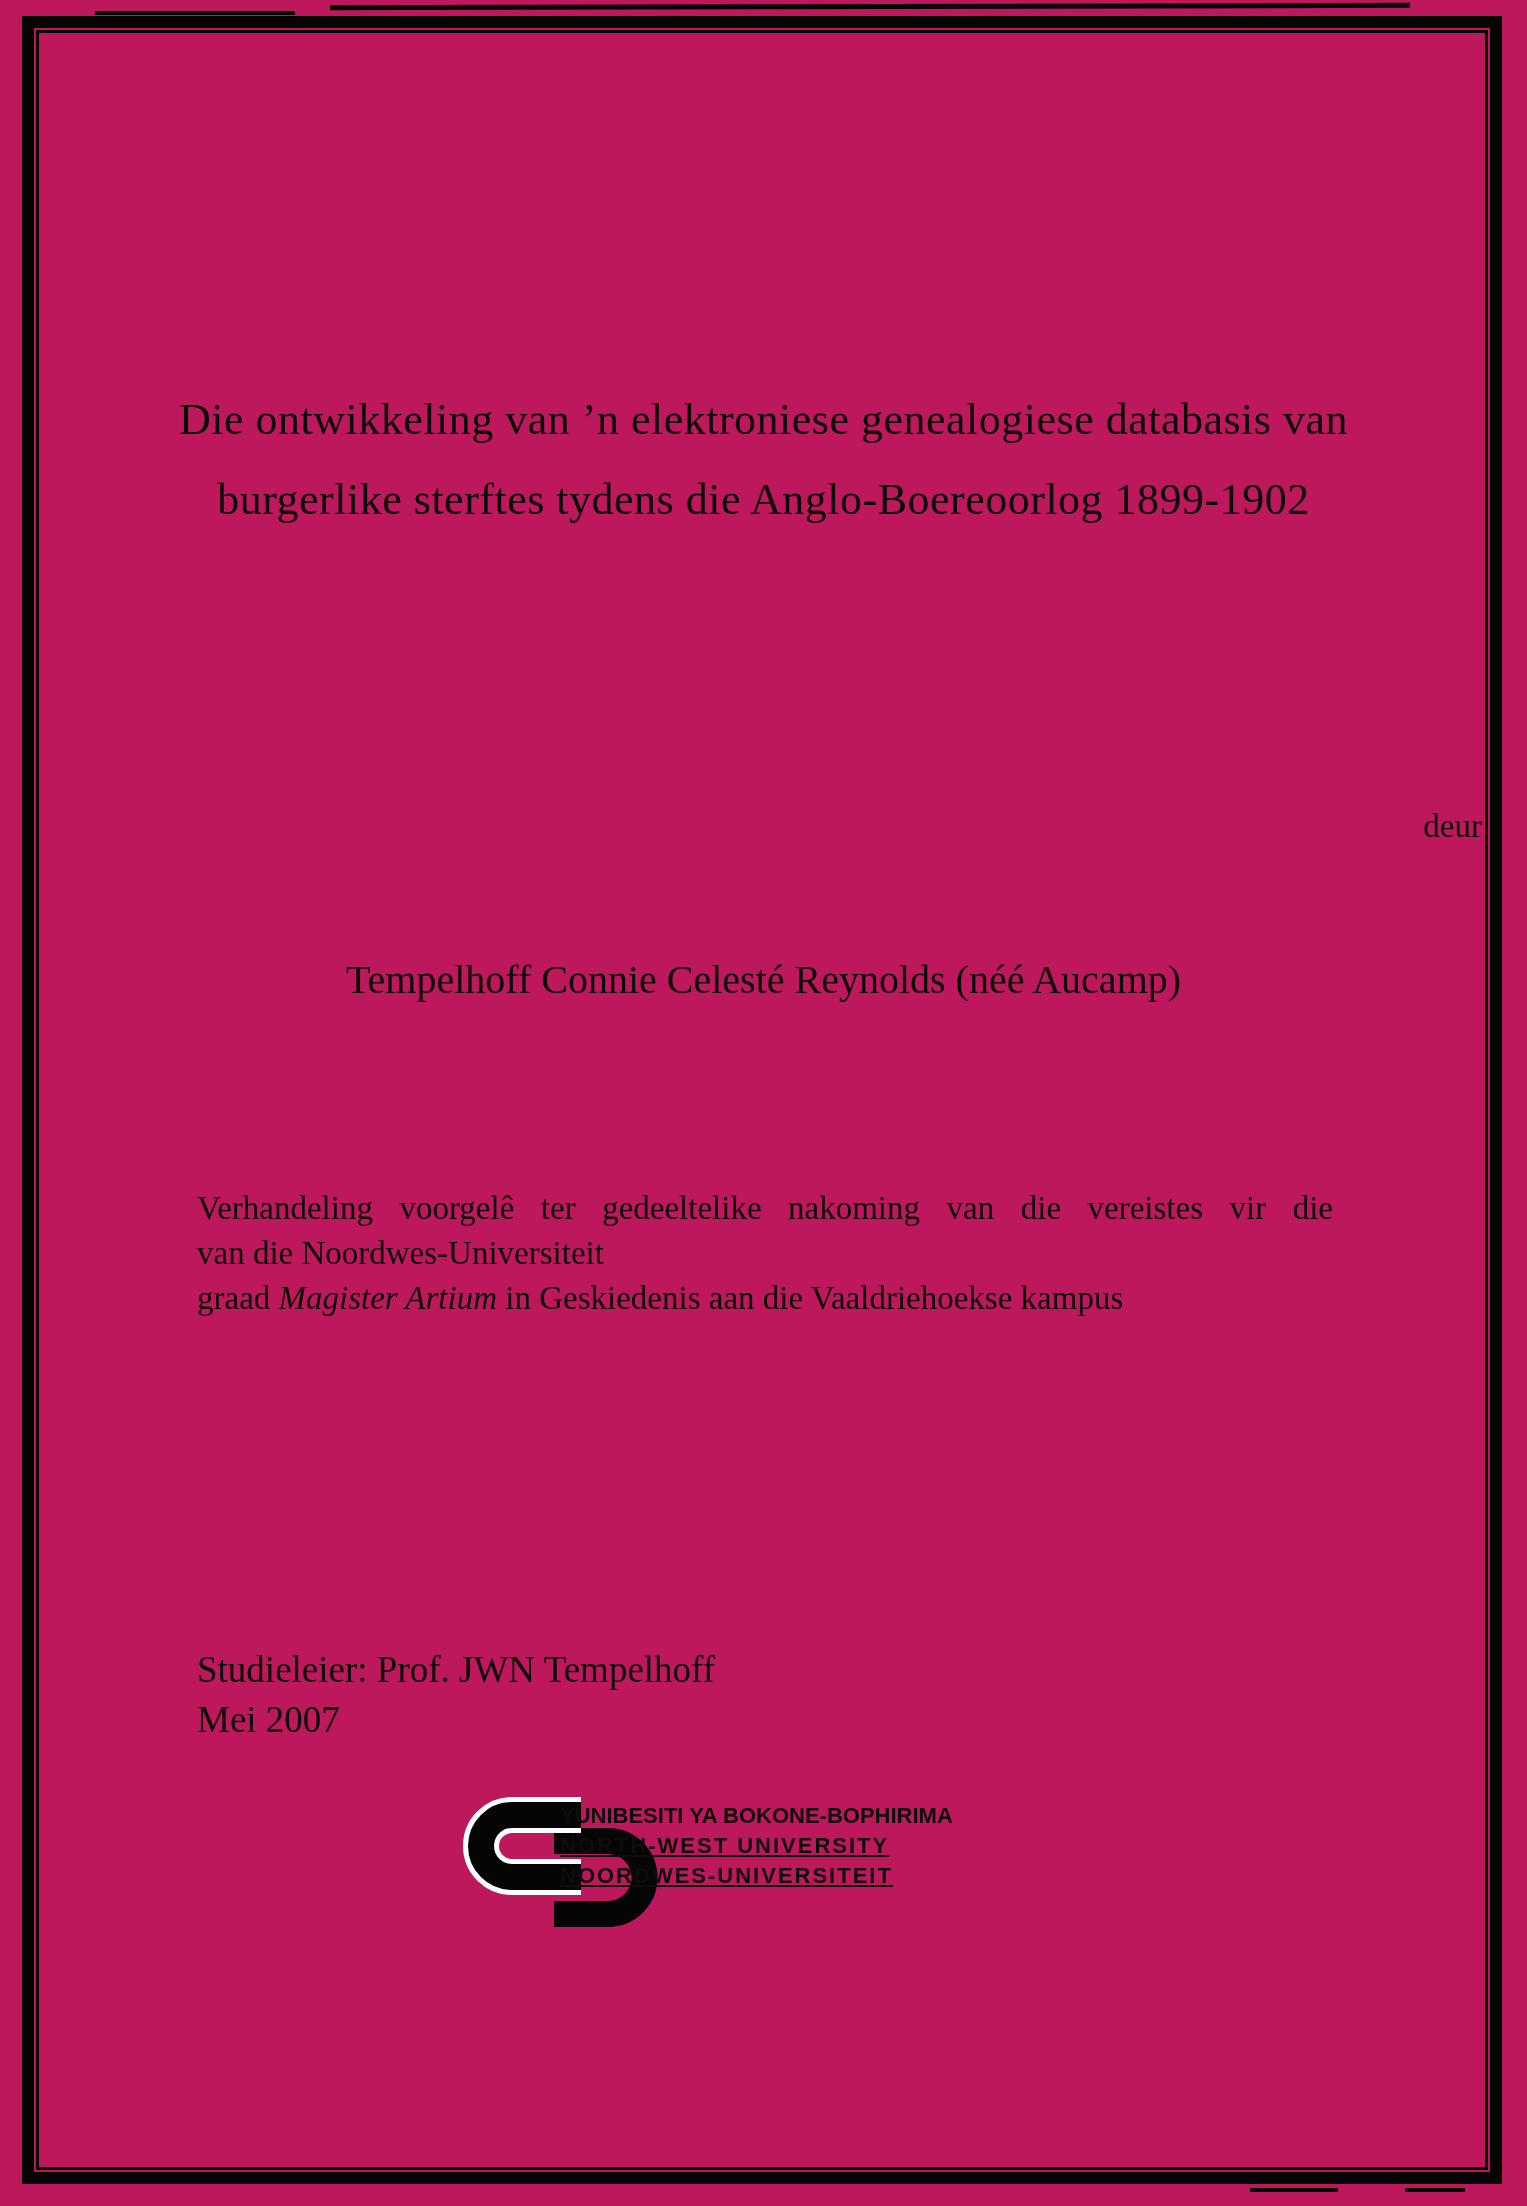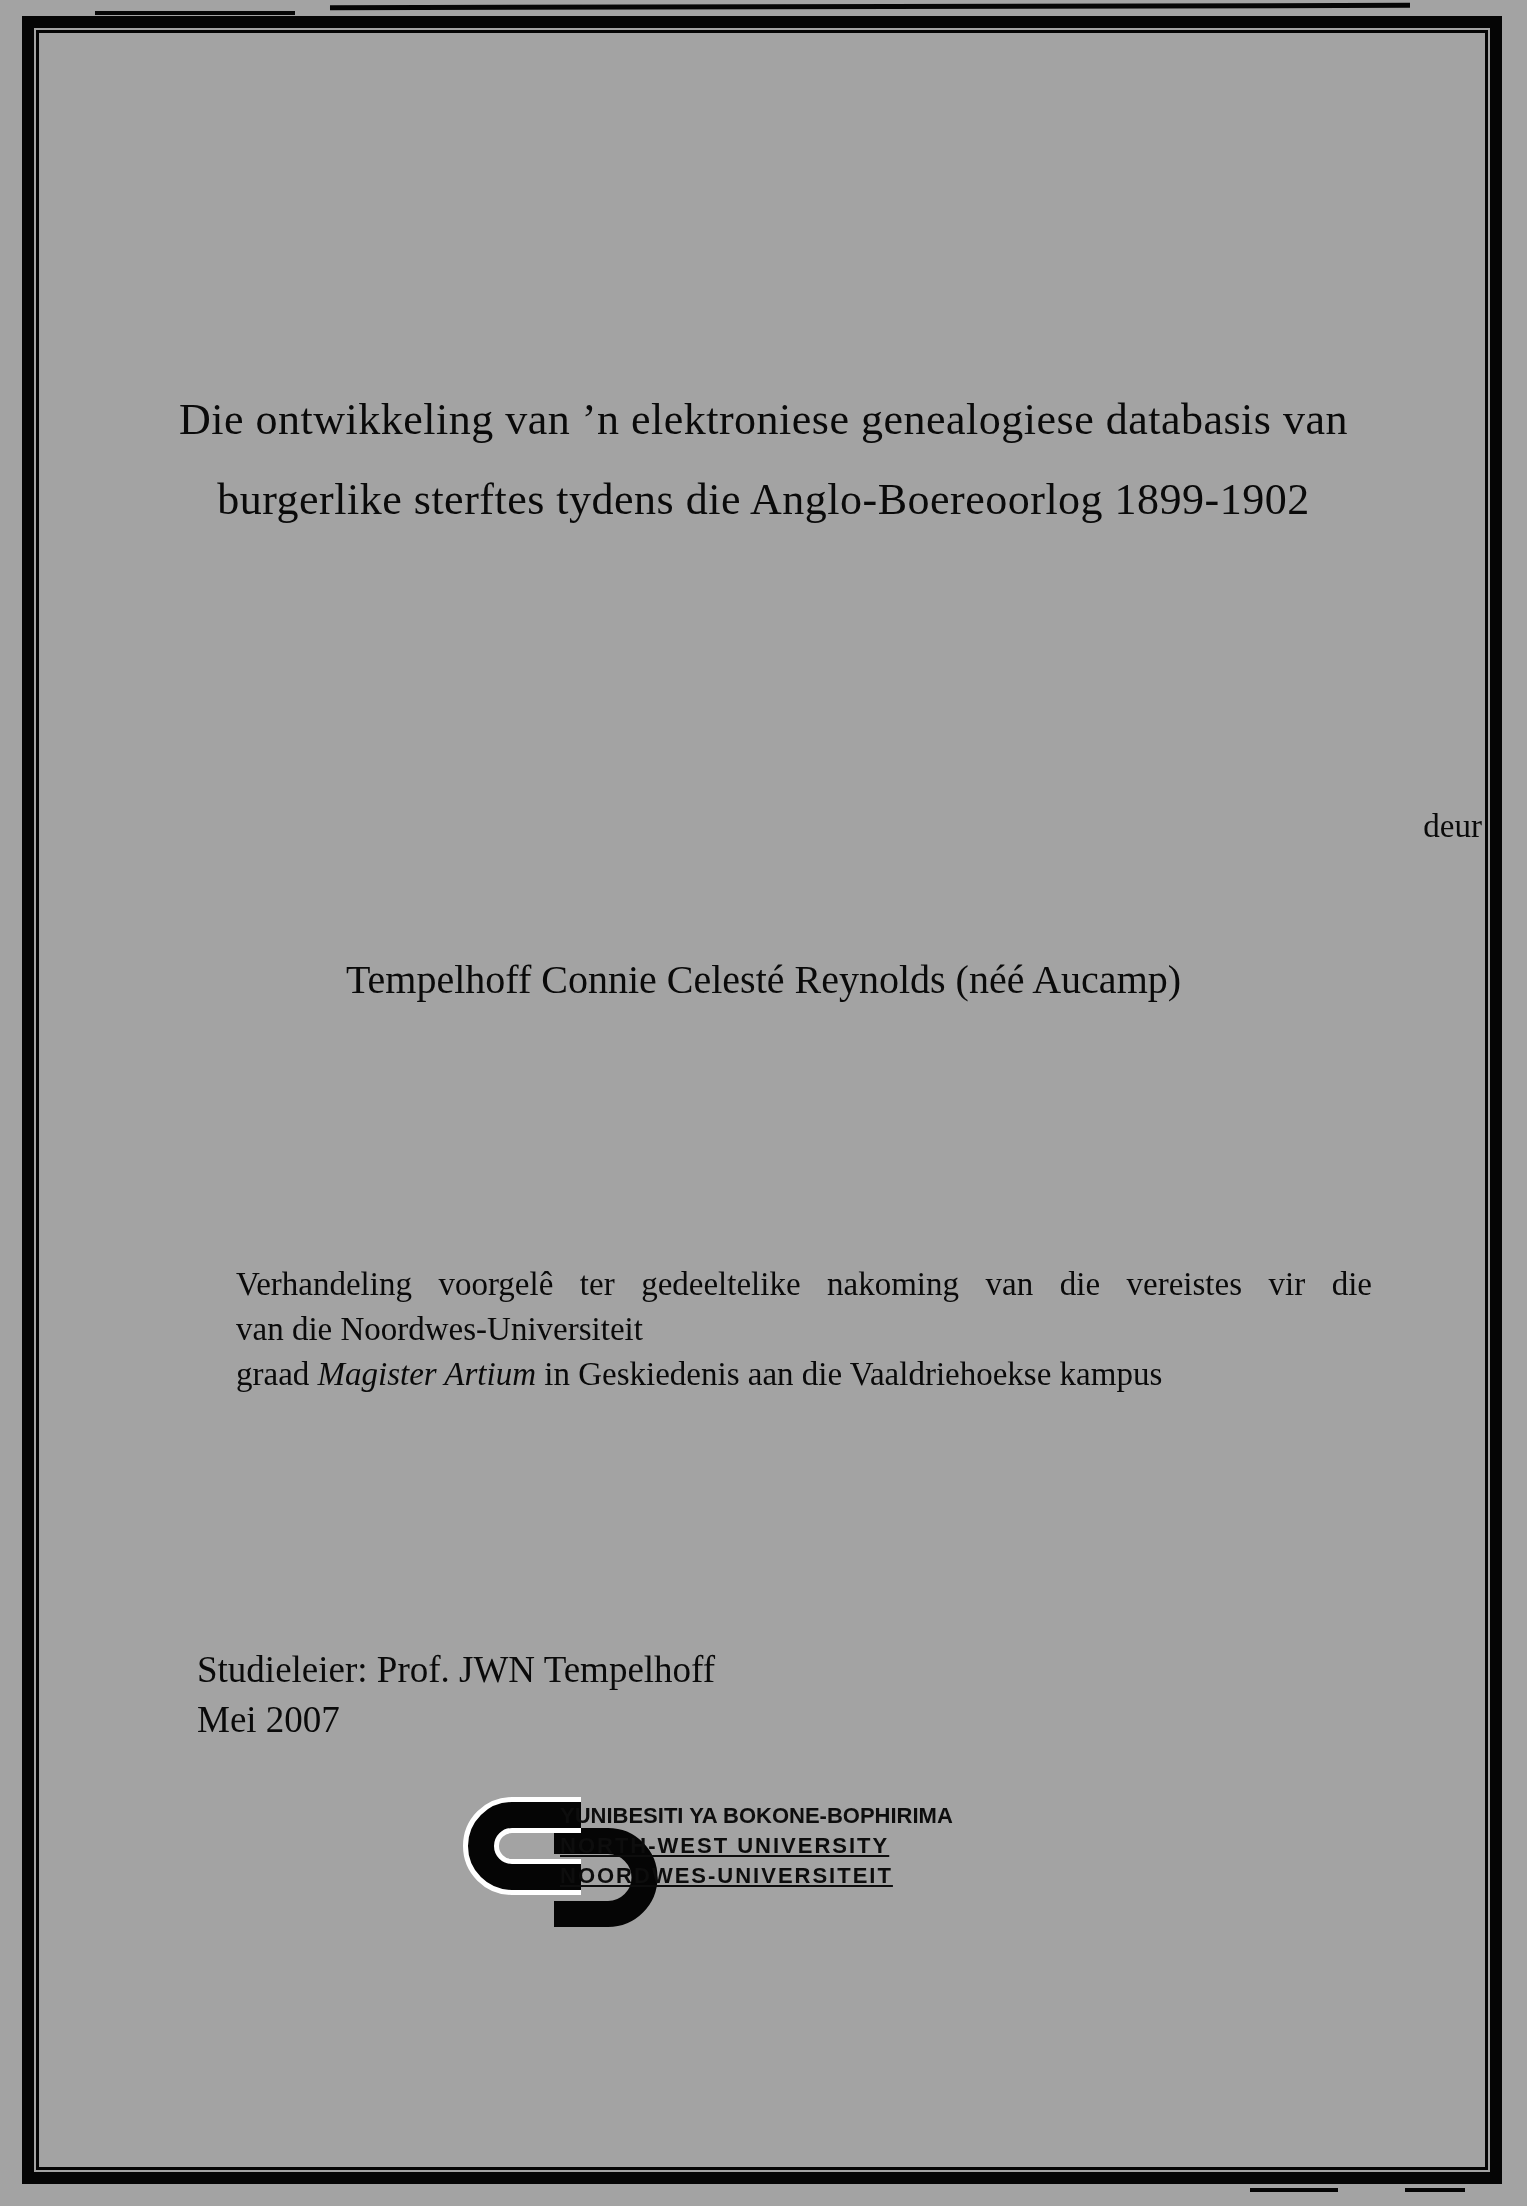--- a/index.html
+++ b/index.html
@@ -1,20 +1,20 @@
 <!DOCTYPE html>
 <html><head>
 <meta charset="utf-8">
 <style>
   html, body { margin: 0; padding: 0; background: #e8e8e8; }
   #screen {
     position: relative;
     width: 1527px;
     height: 2206px;
-    background: #a3a3a3;
+    background: #be185d;
     font-family: "Liberation Serif", serif;
     color: #0a0a0a;
     overflow: hidden;
   }
   
   .frame-outer {
     position: absolute;
     left: 22px; top: 16px;
     width: 1480px; height: 2168px;
     border: 12px solid #050505;
@@ -47,24 +47,23 @@
     font-size: 33px;
   }
   .author {
     position: absolute;
     left: 45px; width: 1437px; top: 956px;
     text-align: center;
     font-size: 40px;
   }
   .statement {
     position: absolute;
-    left: 197px; width: 1136px; top: 1262px;
+    left: 197px; width: 1136px; top: 1186px;
     font-size: 33px;
     line-height: 45px;
-    margin-left: 39px;
   }
   .statement .just { text-align: justify; text-align-last: justify; }
   .statement .ital { font-style: italic; }
   .supervisor-block {
     position: absolute;
     left: 197px; width: 900px; top: 1645px;
     font-size: 37px;
     line-height: 50px;
   }
   

